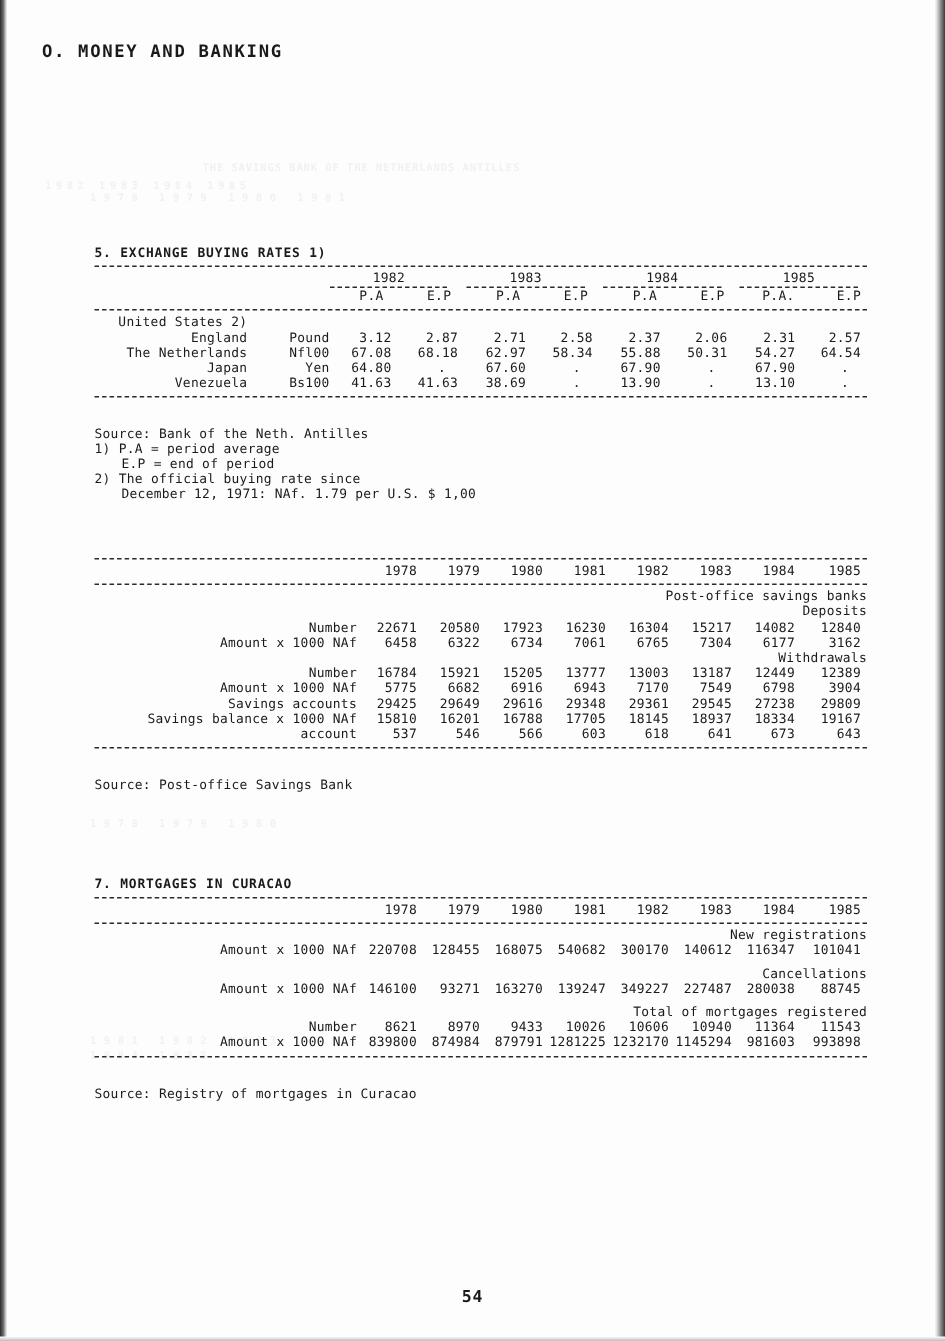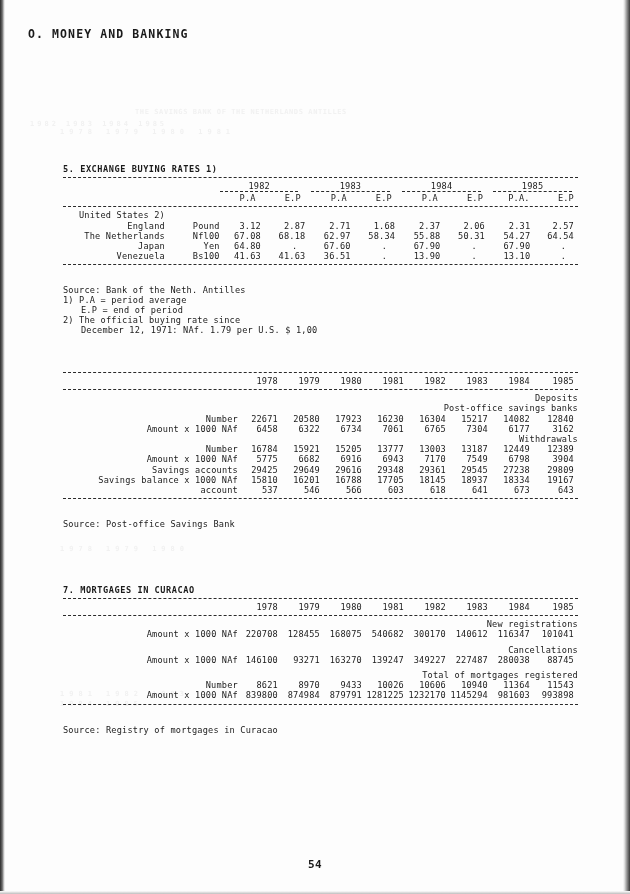--- a/index.html
+++ b/index.html
@@ -275,21 +275,21 @@
           <td class="num"></td>
           <td class="num"></td>
         </tr>
 
         <tr>
           <td class="lbl">England</td>
           <td class="lbl">Pound</td>
           <td class="num">3.12</td>
           <td class="num">2.87</td>
           <td class="num">2.71</td>
-          <td class="num">1.68</td>
+          <td class="num">2.58</td>
           <td class="num">2.37</td>
           <td class="num">2.06</td>
           <td class="num">2.31</td>
           <td class="num">2.57</td>
         </tr>
 
         <tr>
           <td class="lbl">The Netherlands</td>
           <td class="lbl">Nfl00</td>
           <td class="num">67.08</td>
@@ -313,21 +313,21 @@
           <td class="dot">.</td>
           <td class="num">67.90</td>
           <td class="dot">.</td>
         </tr>
 
         <tr>
           <td class="lbl">Venezuela</td>
           <td class="lbl">Bs100</td>
           <td class="num">41.63</td>
           <td class="num">41.63</td>
-          <td class="num">36.51</td>
+          <td class="num">38.69</td>
           <td class="dot">.</td>
           <td class="num">13.90</td>
           <td class="dot">.</td>
           <td class="num">13.10</td>
           <td class="dot">.</td>
         </tr>
 
         <tr class="thin-spacer">
             <td colspan="10"></td>
           </tr>
@@ -392,25 +392,25 @@
           <col style="width:42px">
           <col style="width:42px">
           <col style="width:44px">
       </colgroup>
       <tbody>
         <tr class="thin-spacer">
             <td colspan="9"></td>
           </tr>
 
         <tr>
+          <td class="lbl" colspan="9">Post-office savings banks</td>
+        </tr>
+
+        <tr>
           <td class="lbl indent1" colspan="9">Deposits</td>
-        </tr>
-
-        <tr>
-          <td class="lbl" colspan="9">Post-office savings banks</td>
         </tr>
         <tr>
           <td class="lbl indent2">Number</td>
           <td class="num">22671</td>
           <td class="num">20580</td>
           <td class="num">17923</td>
           <td class="num">16230</td>
           <td class="num">16304</td>
           <td class="num">15217</td>
           <td class="num">14082</td>

